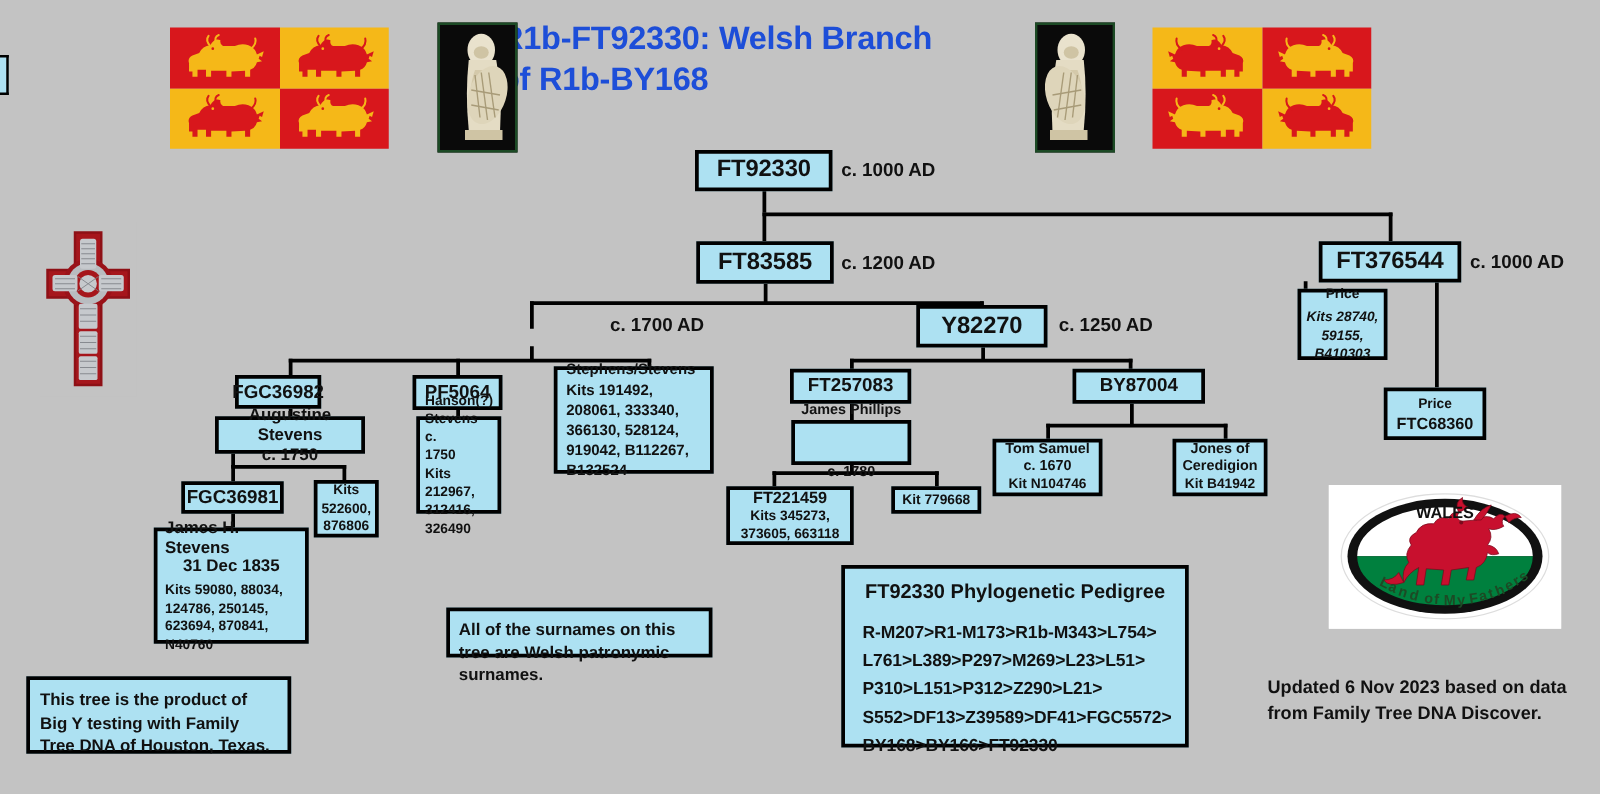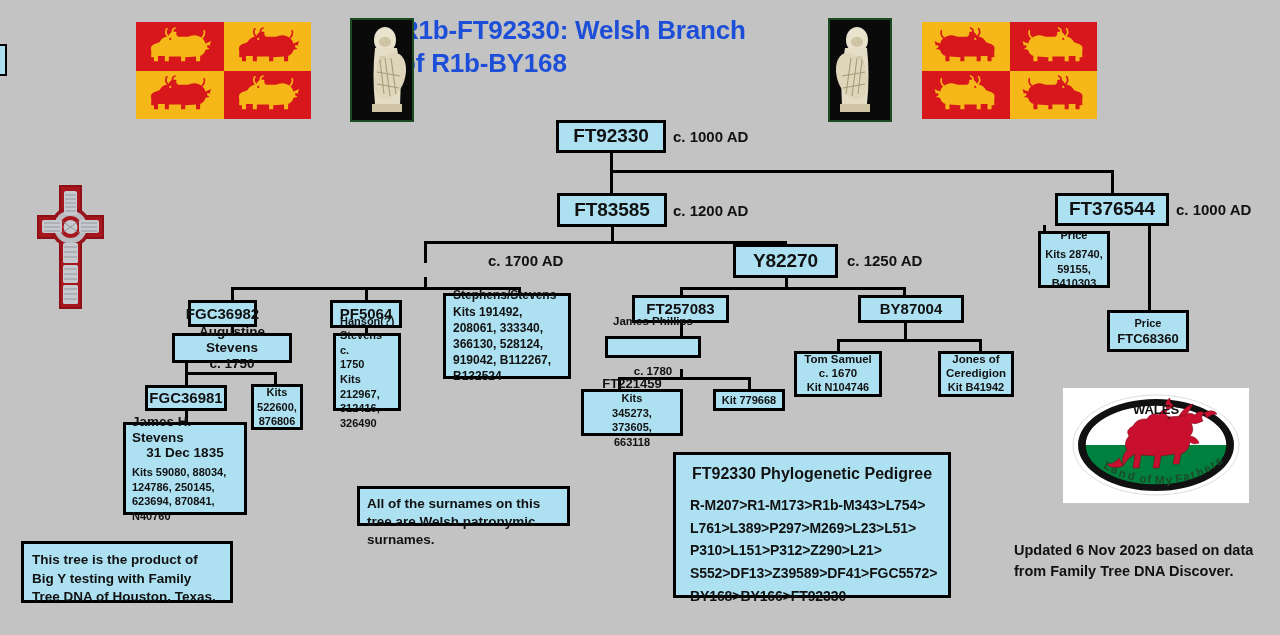--- a/index.html
+++ b/index.html
@@ -548,26 +548,26 @@
     <span class="kits">312416,</span>
     <span class="kits">326490</span>
   </div>
 
   <div class="node lead" style="left:123px; top:422px; width:124px; height:93px; padding:5px 6px; align-items:center;">
     <span class="name-md">James H. Stevens</span>
     <span class="name-md">31 Dec 1835</span>
     <span class="kits" style="align-self:flex-start; margin-top:4px;">Kits 59080, 88034, 124786, 250145, 623694, 870841, N40760</span>
   </div>
 
-  <div class="node" style="left:605px; top:336px; width:96px; height:22px; padding:2px 3px;gap:36px;">
+  <div class="node" style="left:633px; top:336px; width:96px; height:36px; padding:2px 3px;gap:36px;">
     <span class="name-sm">James Phillips</span>
     <span class="name-sm">c. 1780</span>
   </div>
 
-  <div class="node" style="left:581px; top:389px; width:102px; height:47px; padding:3px 18px;">
+  <div class="node" style="left:581px; top:389px; width:102px; height:47px; padding:3px 3px;">
     <span class="hap-sm">FT221459</span>
     <span class="kits">Kits 345273, 373605, 663118</span>
   </div>
 
   <div class="node" style="left:713px; top:389px; width:72px; height:22px;">
     <span class="kits">Kit 779668</span>
   </div>
 
   <div class="node" style="left:794px; top:351px; width:88px; height:46px; padding:2px 3px;">
     <span class="name-sm">Tom Samuel</span>
@@ -576,21 +576,21 @@
   </div>
 
   <div class="node" style="left:938px; top:351px; width:76px; height:46px; padding:2px 3px;">
     <span class="name-sm">Jones of</span>
     <span class="name-sm">Ceredigion</span>
     <span class="kits">Kit B41942</span>
   </div>
 
   <div class="node" style="left:1038px; top:231px; width:72px; height:57px; padding:3px 3px;">
     <span class="kits">Price</span>
-    <span class="kits" style="margin-top:4px;">Kits 28740, 59155, B410303</span>
+    <span class="kits" style="margin-top:4px;font-style:italic;">Kits 28740, 59155, B410303</span>
   </div>
 
   <div class="node" style="left:1107px; top:310px; width:82px; height:42px; padding:2px 3px;">
     <span class="kits">Price</span>
     <span class="hap-sm">FTC68360</span>
   </div>
 
   <div class="note" id="note-surnames" style="left:357px; top:486px; width:213px; height:40px;">
     <span>All of the surnames on this tree are Welsh patronymic surnames.</span>
   </div>

